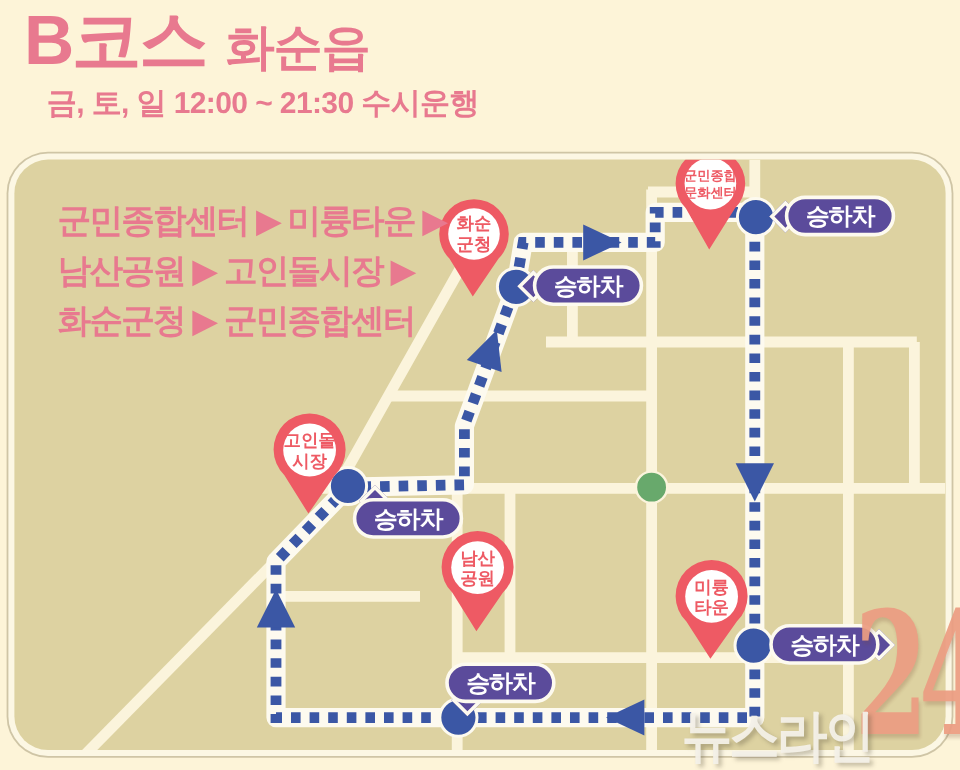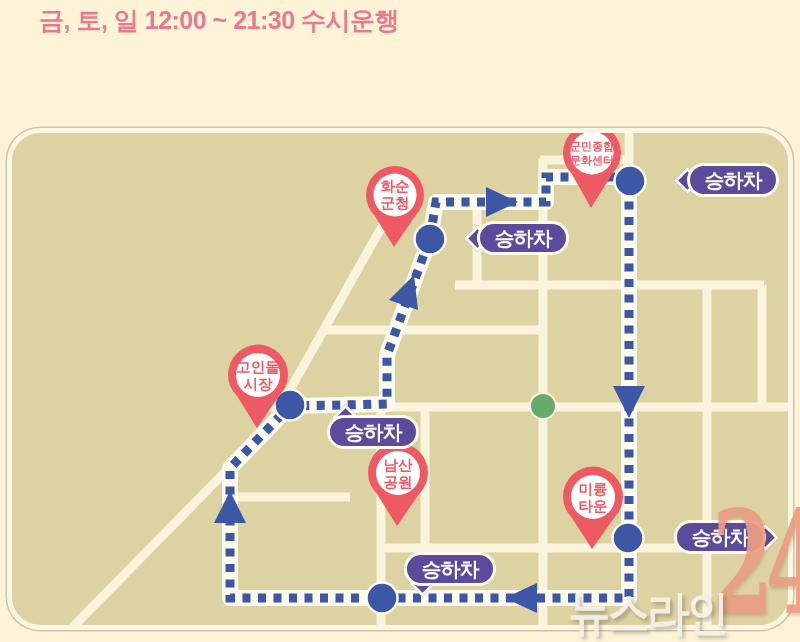--- a/index.html
+++ b/index.html
@@ -18,21 +18,21 @@
   .map-panel{
     position:absolute;left:12px;top:133px;width:776px;height:492px;
     background:#ddd2a1;border-radius:28px;overflow:hidden;
     box-shadow:0 0 0 5px #fcf7e4,0 0 0 6.5px #cfc5a6;
   }
   .map-svg{position:absolute;left:0;top:0;}
   
   .route-summary{position:absolute;left:36px;top:30px;color:#e8798f;
     font-size:28px;font-weight:800;letter-spacing:-1.5px;line-height:42px;white-space:nowrap;}
   
-  .badge{position:absolute;width:92px;height:34px;margin-left:33px;}
+  .badge{position:absolute;width:92px;height:34px;}
   .badge .tail{position:absolute;width:13px;height:13px;background:#5b4b9b;
     border:3px solid #fdfaef;transform:rotate(45deg);z-index:0;}
   .tail-left{left:-9px;top:8px;}
   .tail-right{right:-9px;top:8px;}
   .tail-bl{left:9px;bottom:-7px;}
   .tail-tl{left:9px;top:-7px;}
   .badge .pill{position:relative;z-index:1;box-sizing:border-box;width:92px;height:34px;
     background:#5b4b9b;border:3px solid #fdfaef;border-radius:18px;
     display:flex;align-items:center;justify-content:center;
     color:#ffffff;font-size:20px;font-weight:700;letter-spacing:-1px;}
@@ -44,20 +44,24 @@
   .wm-num{position:absolute;left:712px;top:492px;z-index:29;
     font-family:"DejaVu Serif","Liberation Serif",serif;
     font-size:142px;font-weight:700;letter-spacing:-12px;line-height:142px;
     transform:scaleX(0.62);transform-origin:left top;
     color:#ec9d82;opacity:0.93;text-shadow:2px 3px 4px rgba(120,70,50,0.25);}
 </style>
 </head>
 <body>
 
 <div class="header">
+  <div class="title-row">
+    <span class="title-main">B코스</span>
+    <span class="title-sub">화순읍</span>
+  </div>
   <div class="schedule">금, 토, 일 12:00 ~ 21:30 수시운행</div>
 </div>
 
 <div class="map-panel">
 
   <svg class="map-svg" width="776" height="492" viewBox="12 133 776 492">
 
     <g stroke="#fbf4dc" stroke-width="9" stroke-linecap="butt" fill="none">
       <line x1="543" y1="158" x2="543" y2="625"></line>
       <line x1="629" y1="133" x2="629" y2="183"></line>
@@ -126,20 +130,25 @@
     </g>
 
     <g>
       <path fill="#ee5a64" d="M592 549 L572 518 A30 30 0 1 1 614 518 Z"></path>
       <circle cx="593" cy="497" r="22" fill="#ffffff"></circle>
       <text x="593" y="494" text-anchor="middle" font-size="14.5" font-weight="bold" fill="#ee5a64">미륭</text>
       <text x="593" y="511" text-anchor="middle" font-size="14.5" font-weight="bold" fill="#ee5a64">타운</text>
     </g>
   </svg>
 
+  <div class="route-summary">
+    <div>군민종합센터 ▶ 미륭타운 ▶</div>
+    <div>남산공원 ▶ 고인돌시장 ▶</div>
+    <div>화순군청 ▶  군민종합센터</div>
+  </div>
 
   <div class="badge" style="left:432px;top:88px;">
     <span class="tail tail-left"></span>
     <div class="pill">승하차</div>
   </div>
   <div class="badge" style="left:642px;top:30px;">
     <span class="tail tail-left"></span>
     <div class="pill">승하차</div>
   </div>
   <div class="badge" style="left:629px;top:387px;">

